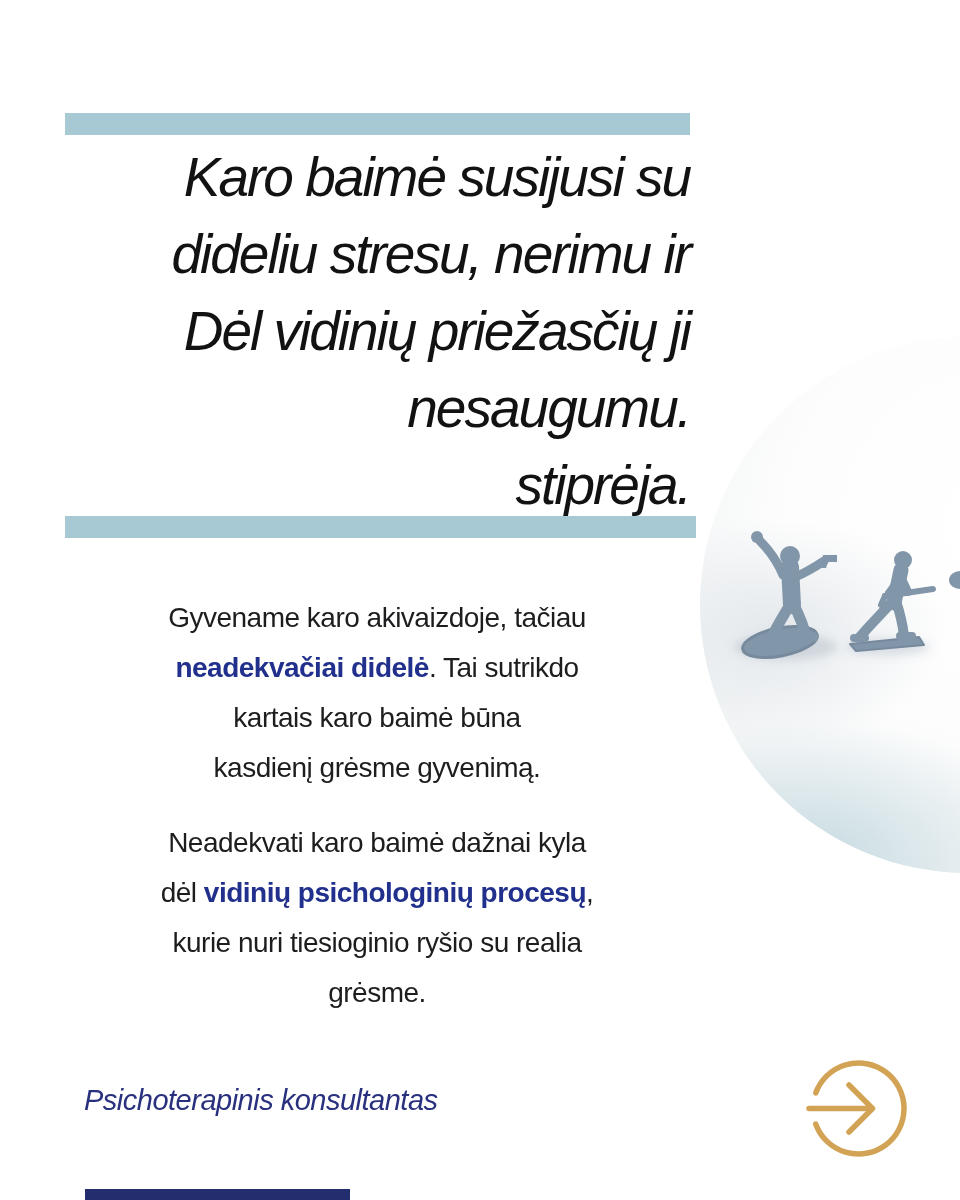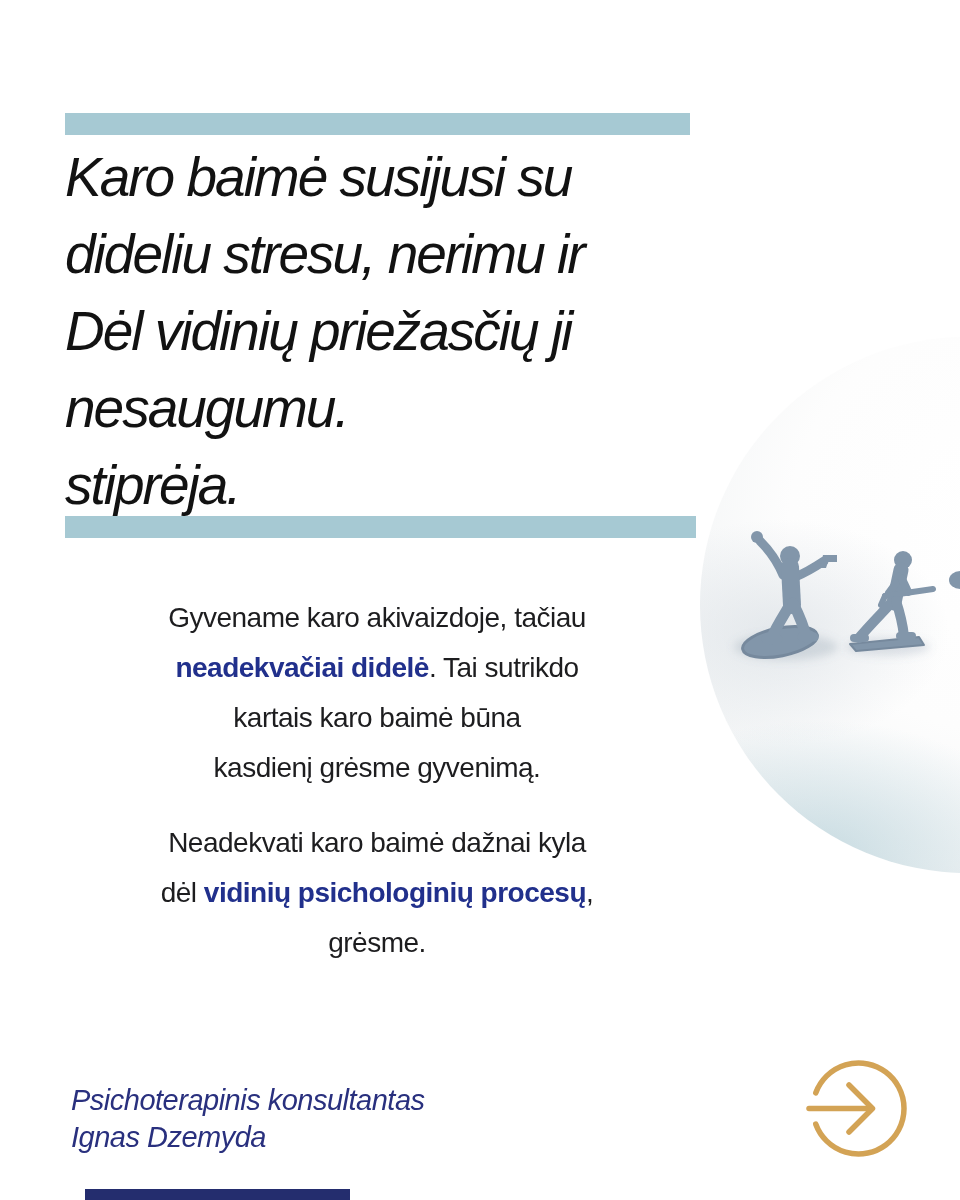--- a/index.html
+++ b/index.html
@@ -21,38 +21,38 @@
       radial-gradient(circle at 55% 35%, #ffffff 0%, #fdfdfd 45%, #f3f5f6 75%, #e7ebed 92%, #dfe6e8 100%);
   }
   .photo-circle svg{position:absolute;left:0;top:0;}
   
   .bar{position:absolute;background:var(--teal-bar,#a6c9d3);}
   .bar-top{left:65px;top:113px;width:625px;height:22px;}
   .bar-mid{left:65px;top:516px;width:631px;height:22px;}
   
   .headline{
     position:absolute;left:65px;top:139px;width:625px;
-    text-align:left;color:var(--heading-text,#121212);
+    text-align:right;color:var(--heading-text,#121212);
     font-size:55px;line-height:77px;font-style:italic;font-weight:500;
     letter-spacing:-2px;
   }
   .headline .hline{white-space:nowrap;}
   
   .para{
     position:absolute;left:70px;width:614px;
     text-align:center;color:var(--body-text,#1d1d1f);
     font-size:28px;line-height:50px;letter-spacing:-0.5px;
   }
   .para-1{top:593px;}
   .para-2{top:818px;}
   .para .tline{white-space:nowrap;}
   .para .accent{color:var(--accent-navy,#21308c);font-weight:bold;}
   
   .credit{
-    position:absolute;left:71px;top:1082px;
+    position:absolute;left:84px;top:1082px;
     color:var(--credit-navy,#29307e);
     font-size:29px;line-height:37px;font-style:italic;font-weight:500;
     letter-spacing:-0.5px;
   }
   
   .next-arrow{position:absolute;left:805px;top:1055px;width:110px;height:110px;cursor:pointer;}
   
   .bottom-accent{position:absolute;left:85px;top:1189px;width:265px;height:11px;background:var(--bottom-bar-navy,#242d6e);}
 </style>
 </head>
@@ -116,26 +116,26 @@
 
   <div class="para para-1">
       <div class="tline"><span>Gyvename karo akivaizdoje, tačiau</span></div>
       <div class="tline"><span class="accent">neadekvačiai didelė</span><span>. Tai sutrikdo</span></div>
       <div class="tline"><span>kartais karo baimė būna</span></div>
       <div class="tline"><span>kasdienį grėsme gyvenimą.</span></div>
     </div>
   <div class="para para-2">
       <div class="tline"><span>Neadekvati karo baimė dažnai kyla</span></div>
       <div class="tline"><span>dėl </span><span class="accent">vidinių psichologinių procesų</span><span>,</span></div>
+      <div class="tline"><span>kurie nuri tiesioginio ryšio su realia</span></div>
       <div class="tline"><span>grėsme.</span></div>
     </div>
 
   <div class="credit">
     <div>Psichoterapinis konsultantas</div>
-    <div>Ignas Dzemyda</div>
   </div>
 
   <svg class="next-arrow" viewBox="0 0 110 110">
     <path d="M 10.8 37.8 A 45.5 45.5 0 1 1 10.8 69.2" fill="none" stroke="var(--gold,#d3a355)" stroke-width="5.5" stroke-linecap="round"></path>
     <path d="M 4 53.5 H 66" fill="none" stroke="var(--gold,#d3a355)" stroke-width="5.5" stroke-linecap="round"></path>
     <path d="M 44 30 L 67.5 53.5 L 44 77" fill="none" stroke="var(--gold,#d3a355)" stroke-width="5.5" stroke-linecap="round" stroke-linejoin="round"></path>
   </svg>
 
   <div class="bottom-accent"></div>
 

